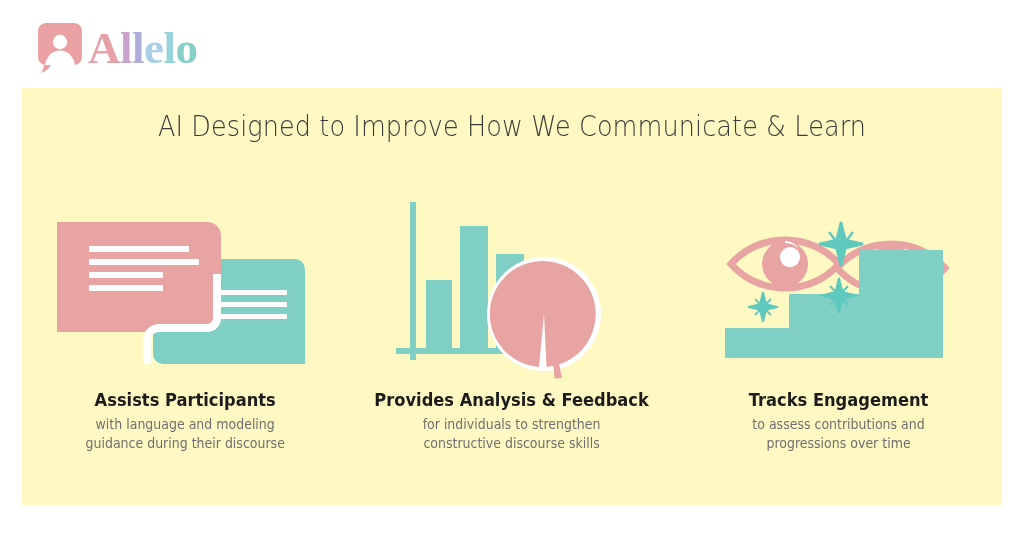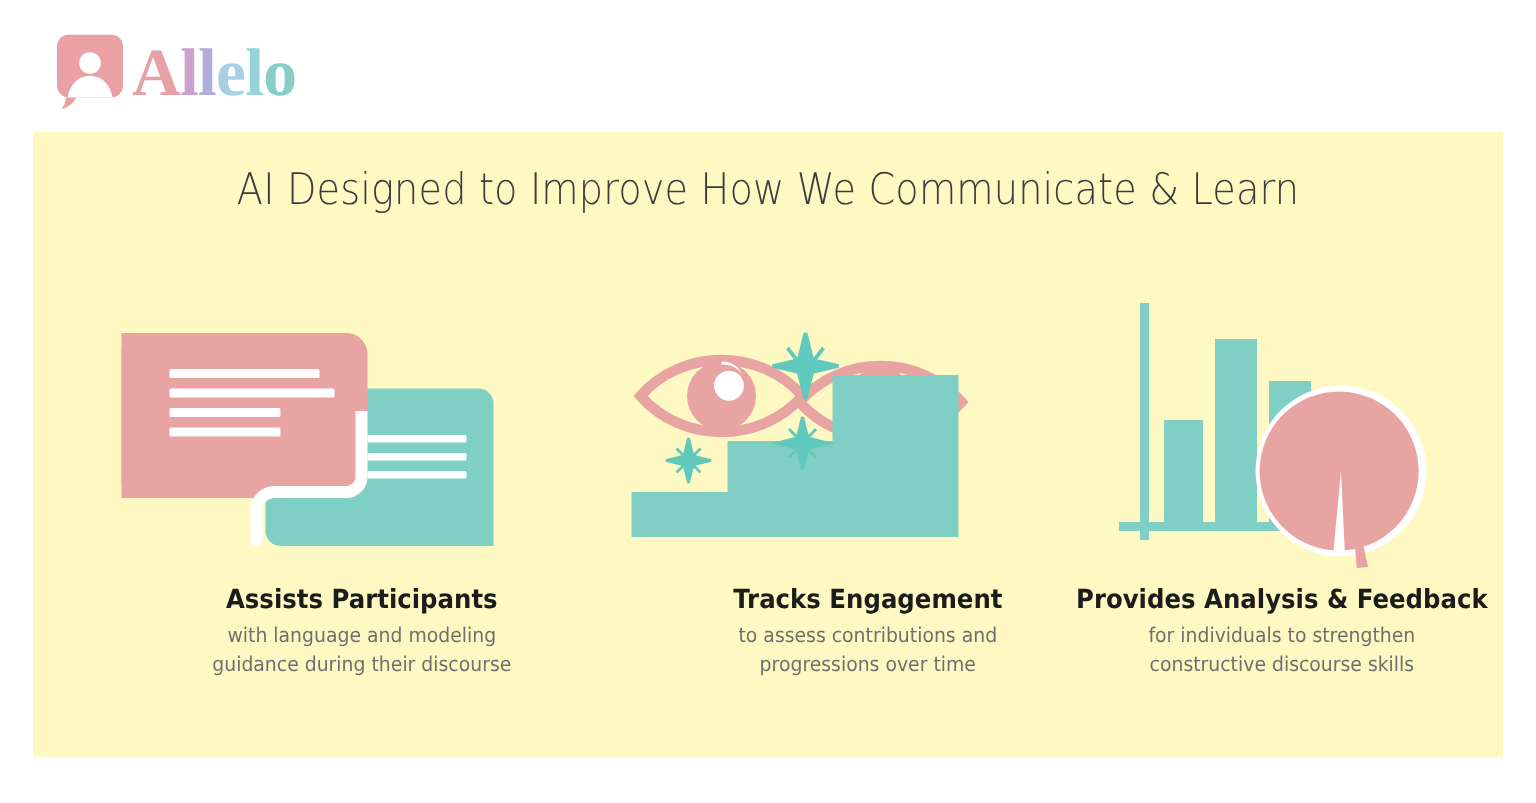--- a/index.html
+++ b/index.html
@@ -83,21 +83,21 @@
     position: absolute;
     left: 0;
     top: 108px;
     width: 980px;
     display: flex;
   }
   .feature {
     flex: 1 1 0;
     display: flex;
     flex-direction: column;
-    align-items: flex-end;
+    align-items: center;
   }
   .art {
     height: 190px;
     width: 280px;
     position: relative;
     display: flex;
     align-items: flex-end;
     justify-content: center;
   }
   .art svg { display: block; overflow: visible; }
@@ -189,20 +189,52 @@
           <div class="caption-title">Assists Participants</div>
           <div class="caption-sub">
             <span class="l">with language and modeling</span>
             <span class="l">guidance during their discourse</span>
           </div>
         </div>
       </div>
 
       <div class="feature">
         <div class="art">
+          <svg width="240" height="190" viewBox="0 0 240 190" aria-hidden="true">
+
+            <g fill="#80CFC4">
+              <rect x="18" y="6" width="6" height="158"></rect>
+              <rect x="4" y="152" width="112" height="6"></rect>
+            </g>
+
+            <g fill="#80CFC4">
+              <rect x="34" y="84" width="26" height="68"></rect>
+              <rect x="68" y="30" width="28" height="122"></rect>
+              <rect x="104" y="58" width="28" height="94"></rect>
+              <rect x="140" y="74" width="26" height="78"></rect>
+            </g>
+
+            <circle cx="152" cy="118" r="57" fill="#FFFFFF"></circle>
+
+            <path d="M152 118 L154.5 170.9 A53 53 0 1 0 147 170.9 Z" fill="#E8A3A3"></path>
+
+            <path d="M158 126 L170 182 L162.5 182.6 Z" fill="#E8A3A3"></path>
+          </svg>
+        </div>
+        <div class="caption">
+          <div class="caption-title">Provides Analysis &amp; Feedback</div>
+          <div class="caption-sub">
+            <span class="l">for individuals to strengthen</span>
+            <span class="l">constructive discourse skills</span>
+          </div>
+        </div>
+      </div>
+
+      <div class="feature">
+        <div class="art">
           <svg width="240" height="170" viewBox="0 0 240 170" aria-hidden="true">
 
             <g>
               <path d="M12 48 C40 16 92 16 120 48 C92 80 40 80 12 48 Z" fill="none" stroke="#E8A3A3" stroke-width="7"></path>
               <circle cx="66" cy="48" r="23" fill="#E8A3A3"></circle>
               <path d="M78 34 a10 10 0 1 0 0.1 0.1 Z" fill="#FFFFFF"></path>
               <path d="M66 25 C74 25 80 30 80 37 C80 31 74 27 66 27 Z" fill="#FFFFFF"></path>
             </g>
 
             <g>
@@ -225,47 +257,15 @@
         </div>
         <div class="caption">
           <div class="caption-title">Tracks Engagement</div>
           <div class="caption-sub">
             <span class="l">to assess contributions and</span>
             <span class="l">progressions over time</span>
           </div>
         </div>
       </div>
 
-      <div class="feature">
-        <div class="art">
-          <svg width="240" height="190" viewBox="0 0 240 190" aria-hidden="true">
-
-            <g fill="#80CFC4">
-              <rect x="18" y="6" width="6" height="158"></rect>
-              <rect x="4" y="152" width="112" height="6"></rect>
-            </g>
-
-            <g fill="#80CFC4">
-              <rect x="34" y="84" width="26" height="68"></rect>
-              <rect x="68" y="30" width="28" height="122"></rect>
-              <rect x="104" y="58" width="28" height="94"></rect>
-              <rect x="140" y="74" width="26" height="78"></rect>
-            </g>
-
-            <circle cx="152" cy="118" r="57" fill="#FFFFFF"></circle>
-
-            <path d="M152 118 L154.5 170.9 A53 53 0 1 0 147 170.9 Z" fill="#E8A3A3"></path>
-
-            <path d="M158 126 L170 182 L162.5 182.6 Z" fill="#E8A3A3"></path>
-          </svg>
-        </div>
-        <div class="caption">
-          <div class="caption-title">Provides Analysis &amp; Feedback</div>
-          <div class="caption-sub">
-            <span class="l">for individuals to strengthen</span>
-            <span class="l">constructive discourse skills</span>
-          </div>
-        </div>
-      </div>
-
     </div>
   </div>
 </div>
 
 </body></html>

